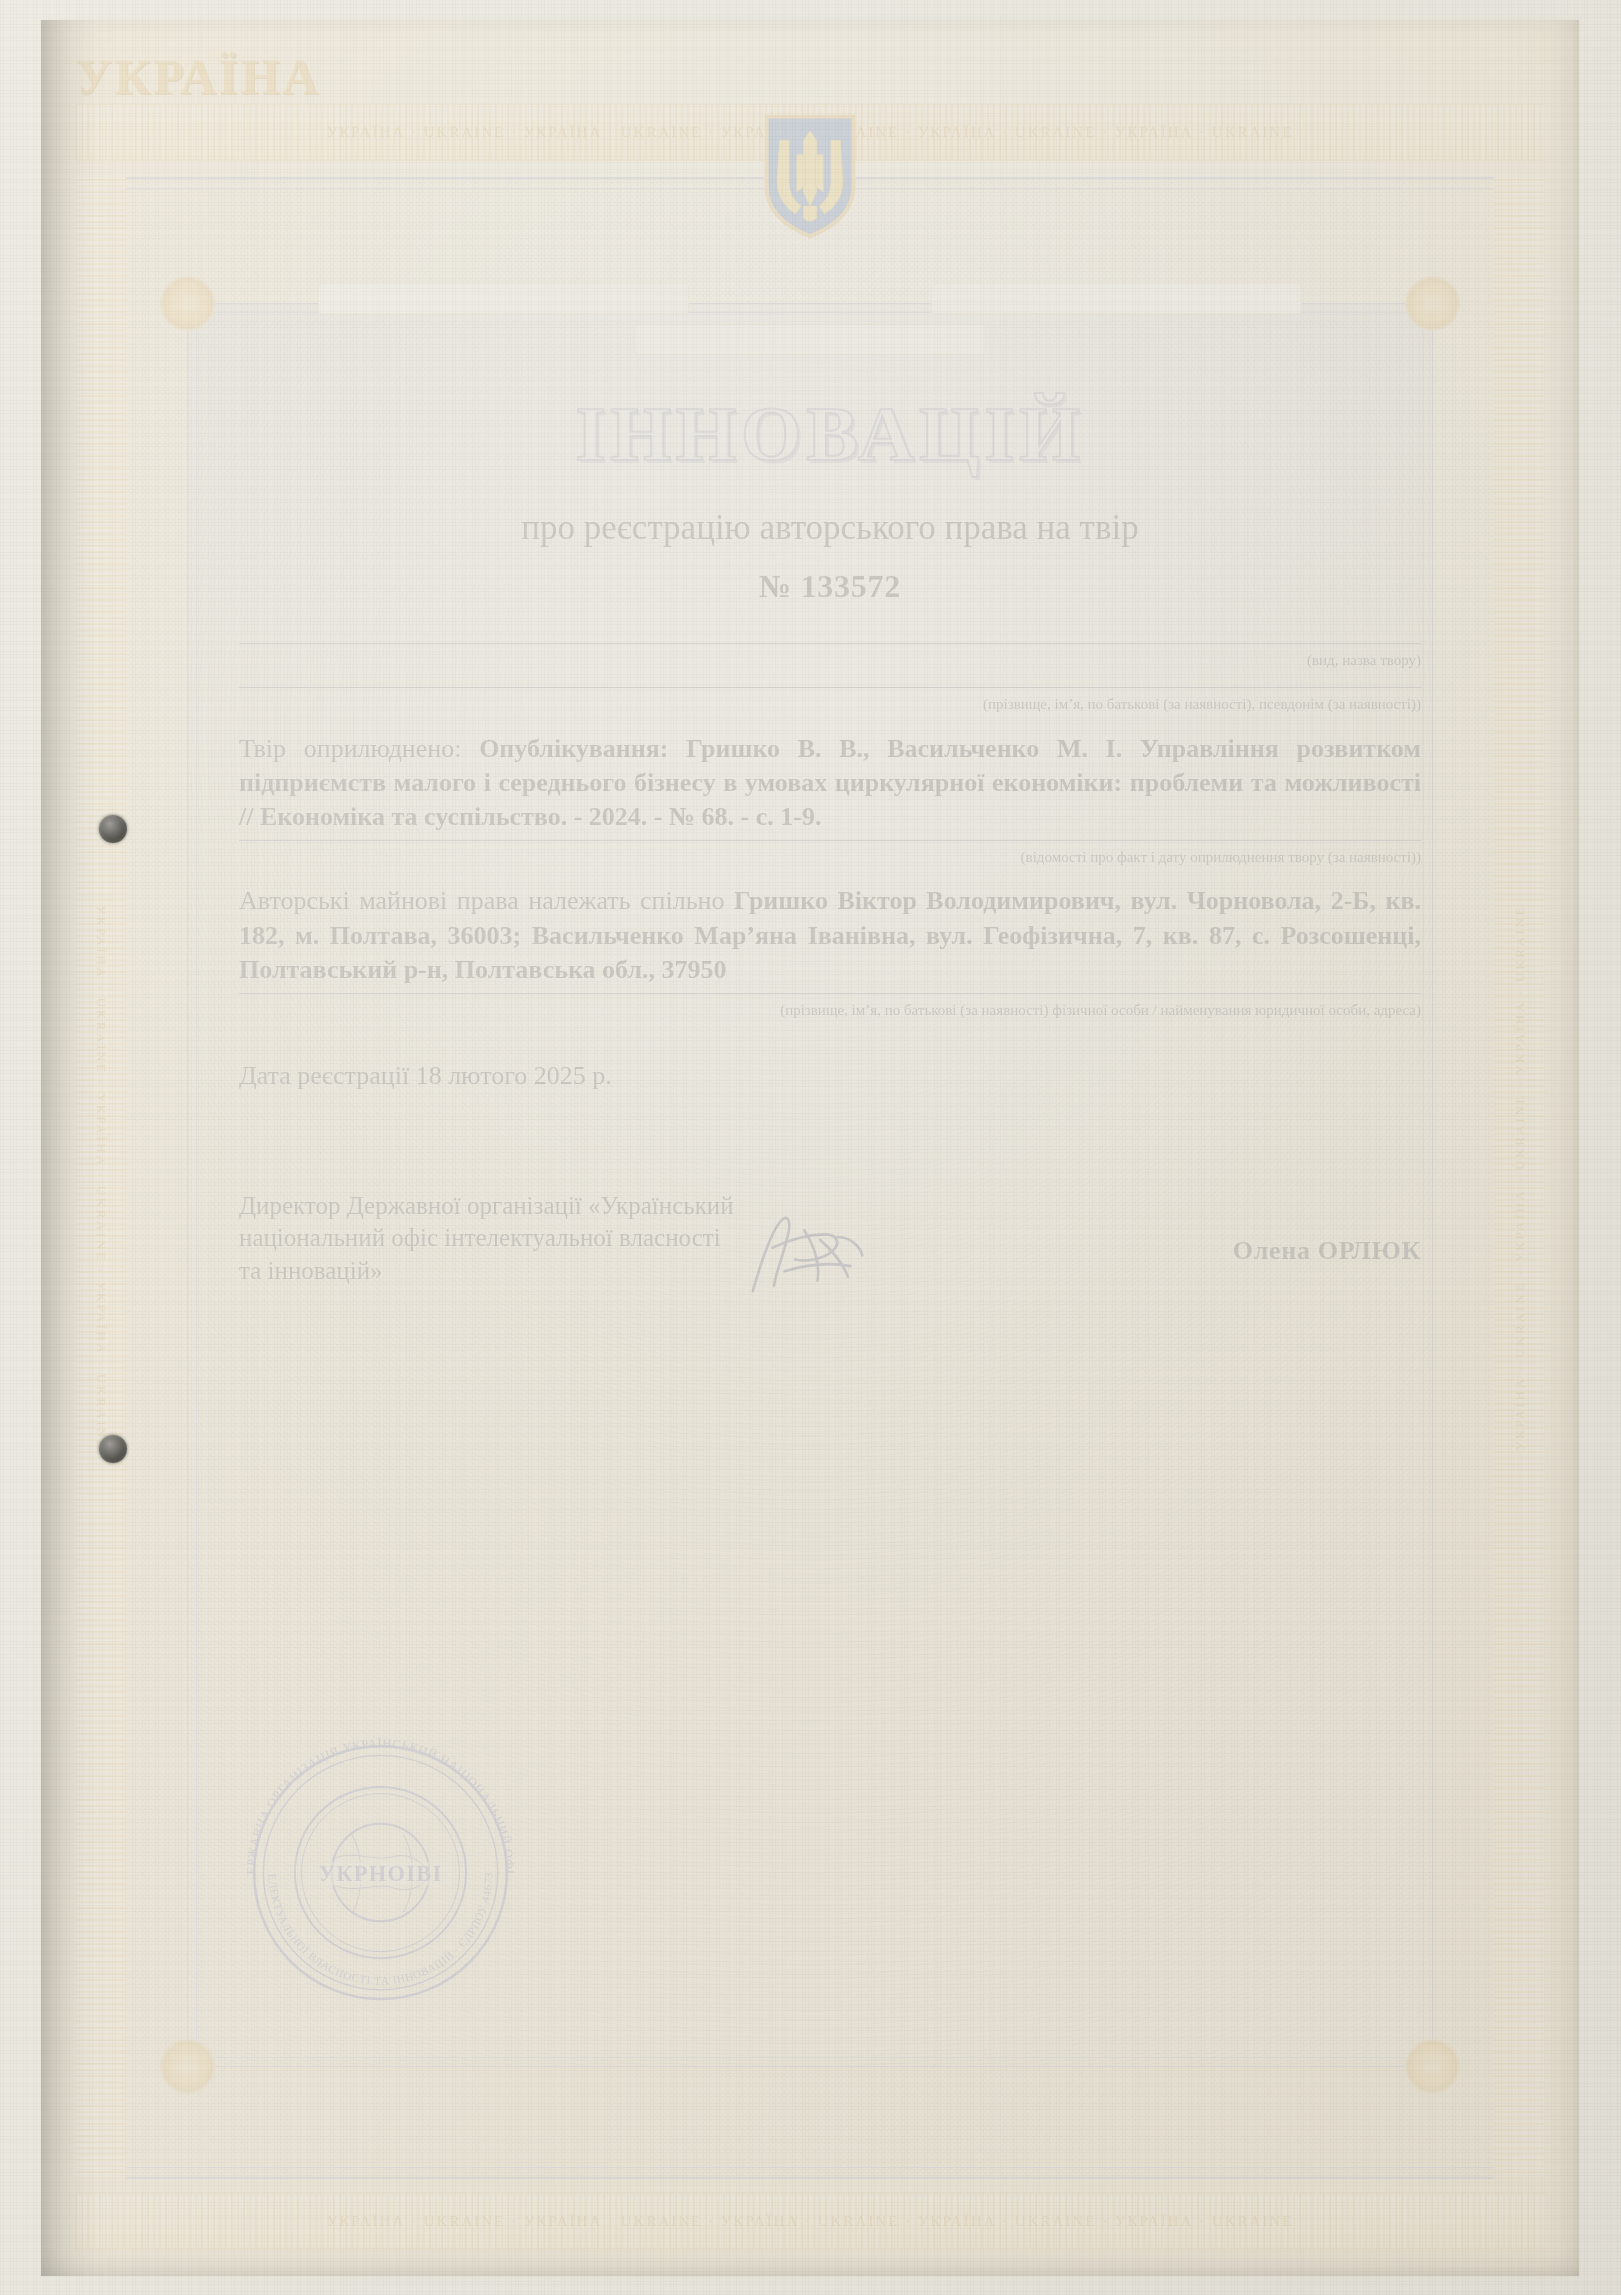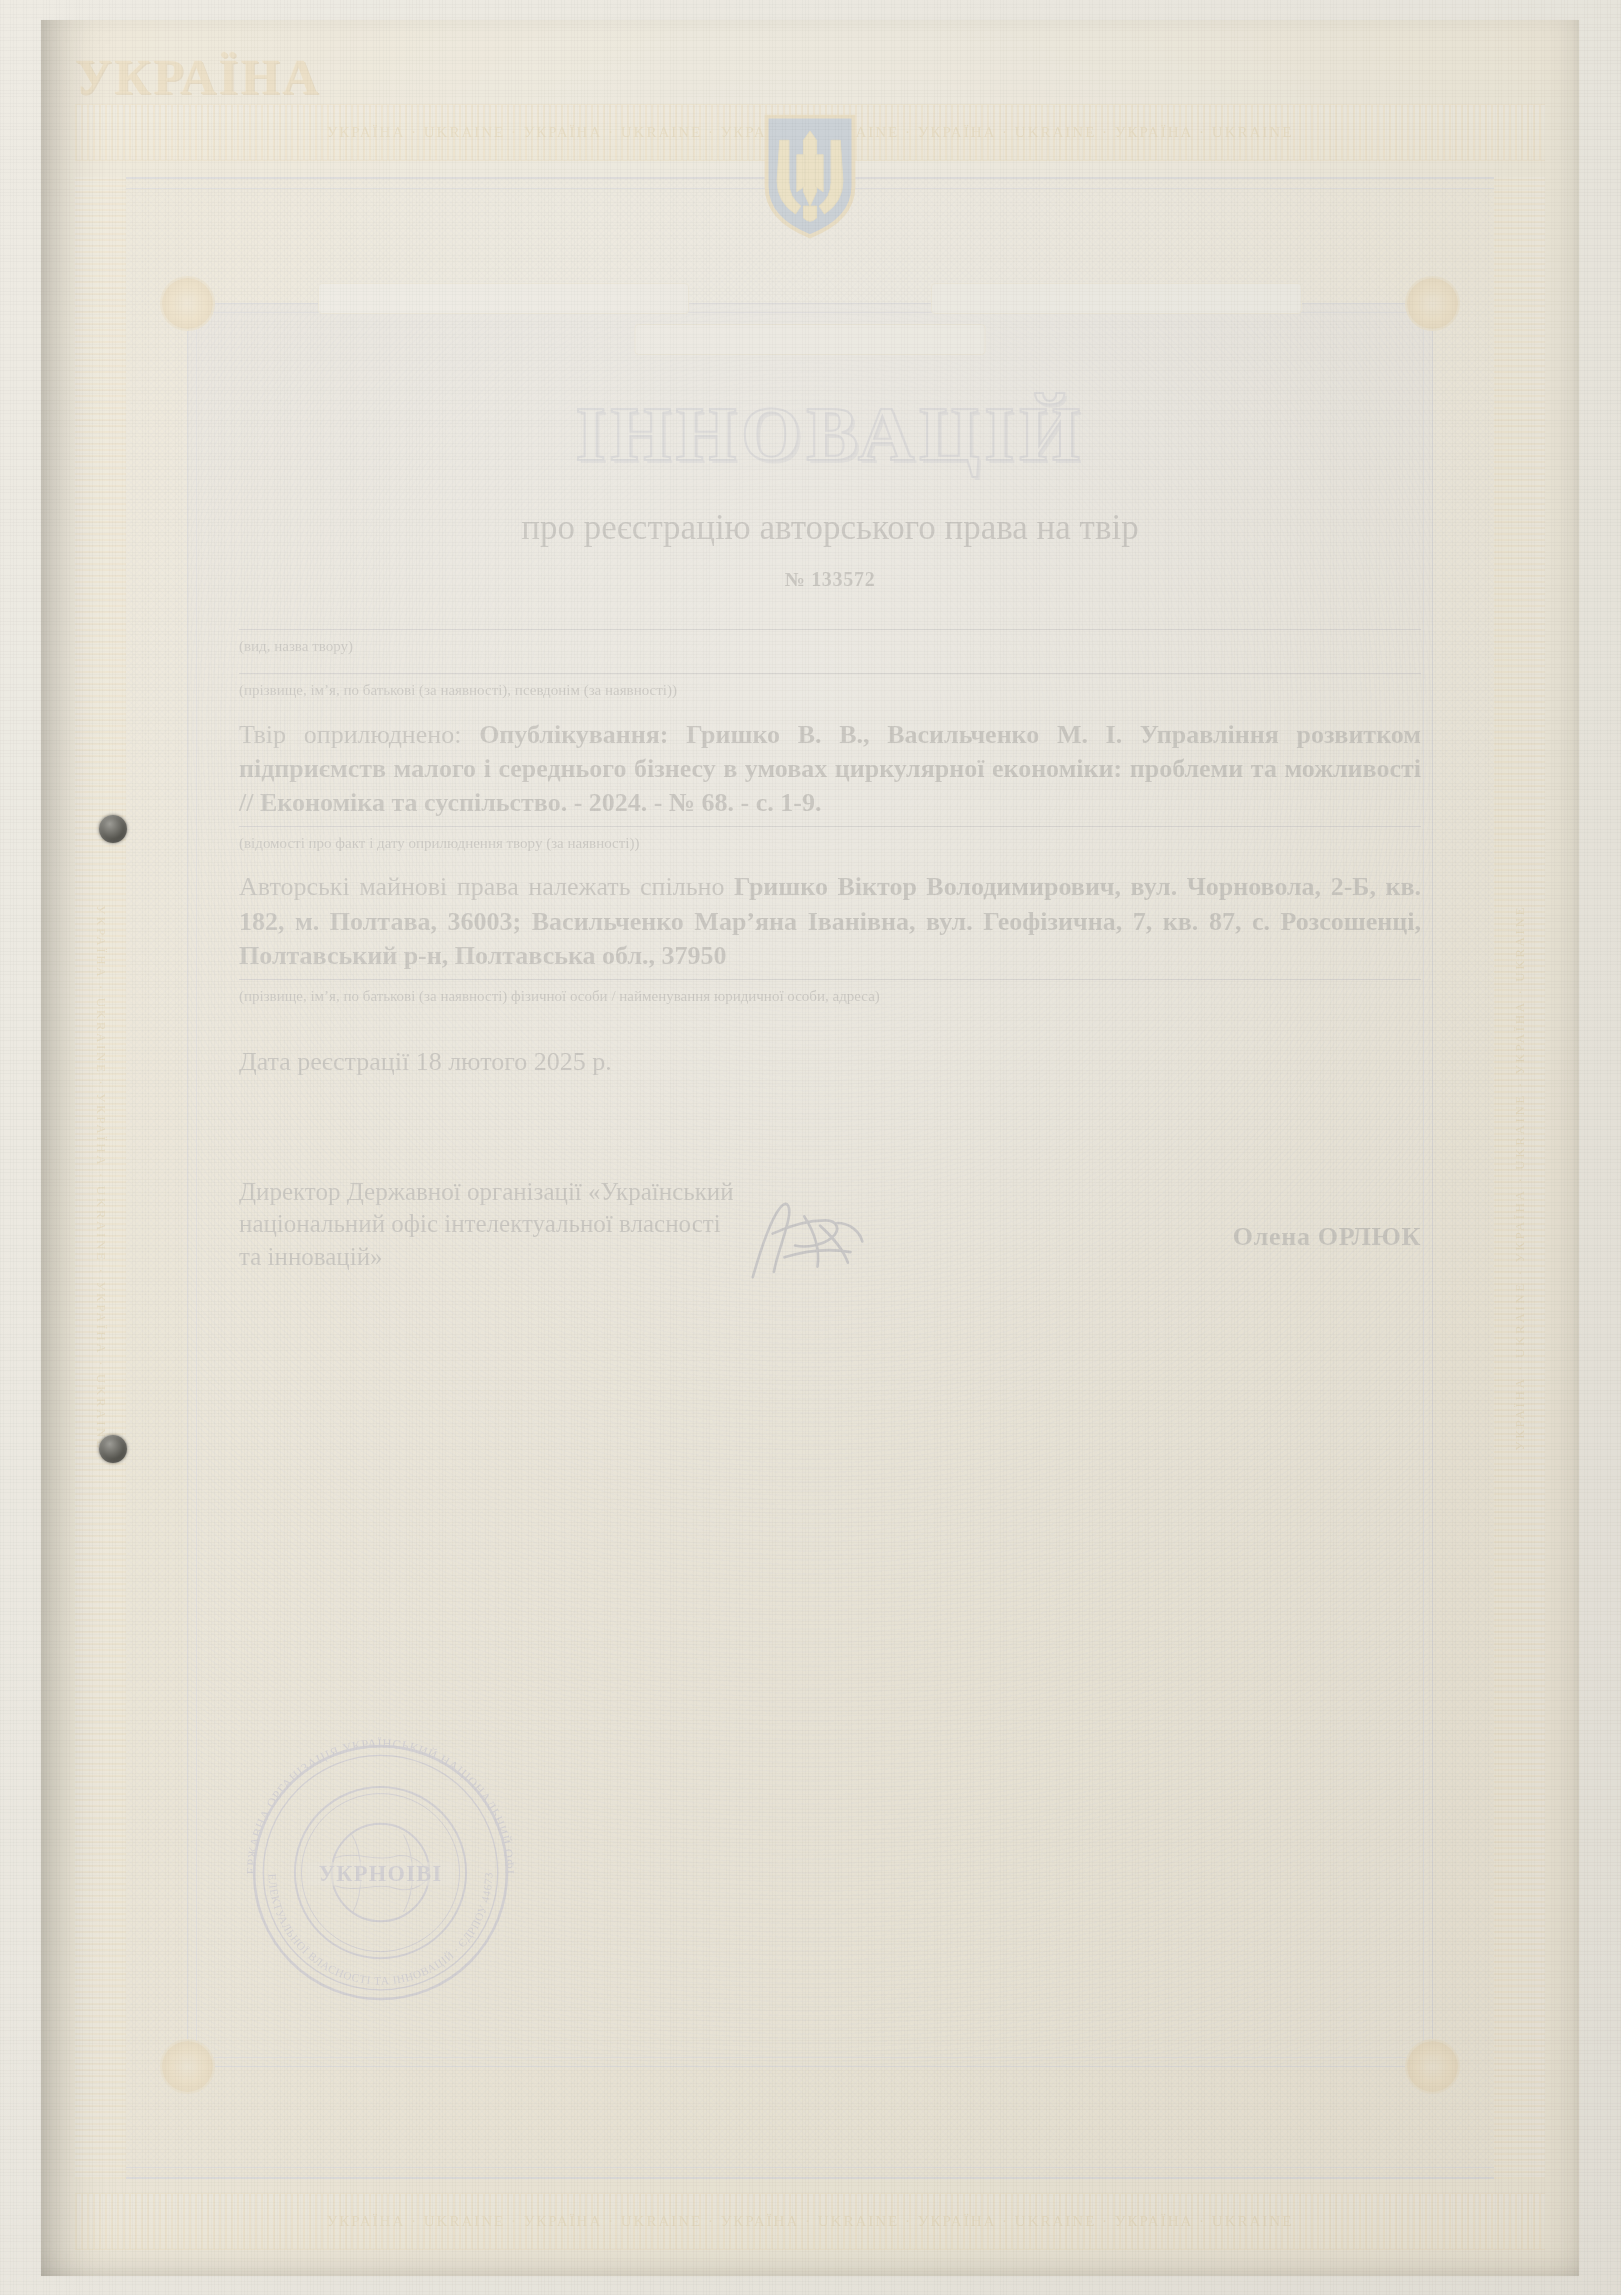--- a/index.html
+++ b/index.html
@@ -190,41 +190,41 @@
     font-family: "Liberation Serif", serif;
   }
   .subtitle {
     text-align: center;
     font-size: 35px;
     color: #20202a;
     margin-bottom: 20px;
   }
   .number {
     text-align: center;
-    font-size: 20px;
+    font-size: 32px;
     font-weight: bold;
     letter-spacing: 0.7px;
     margin-bottom: 38px;
   }
   .field {
     margin-bottom: 4px;
   }
   .field-text {
     font-size: 26px;
     line-height: 1.32;
     text-align: justify;
   }
   .lbl {
     font-weight: normal;
   }
   .val {
     font-weight: bold;
   }
   .hint {
-    text-align: left;
+    text-align: right;
     font-size: 15px;
     color: #2a2a33;
     margin: 8px 0 18.4px 0;
   }
   .rule {
     border: 0;
     border-top: 1px solid #6e6e84;
     margin: 5.3px 0 4px 0;
   }
   .date-line {

